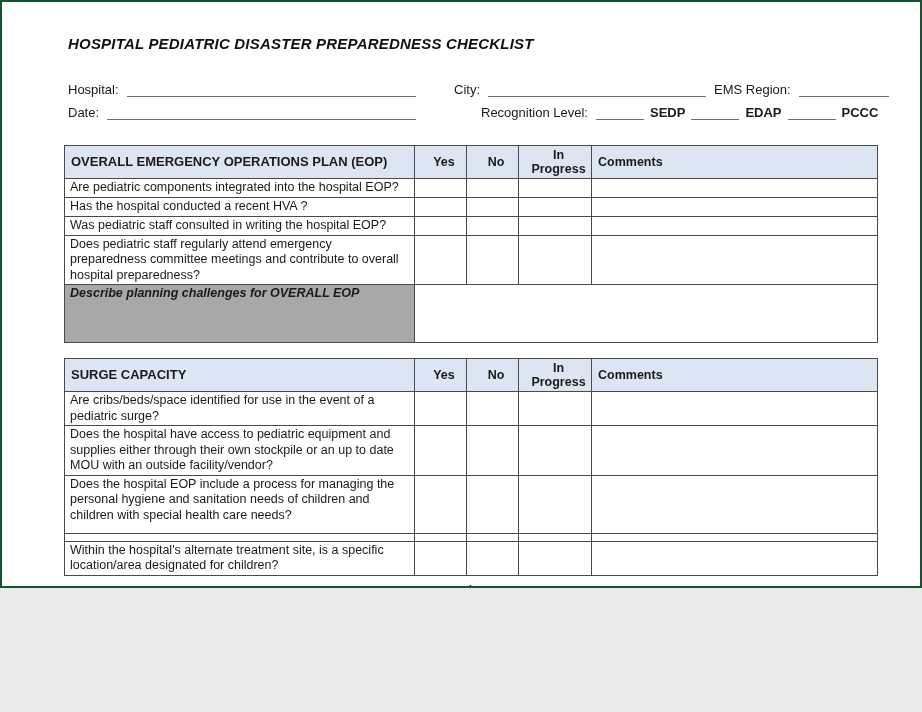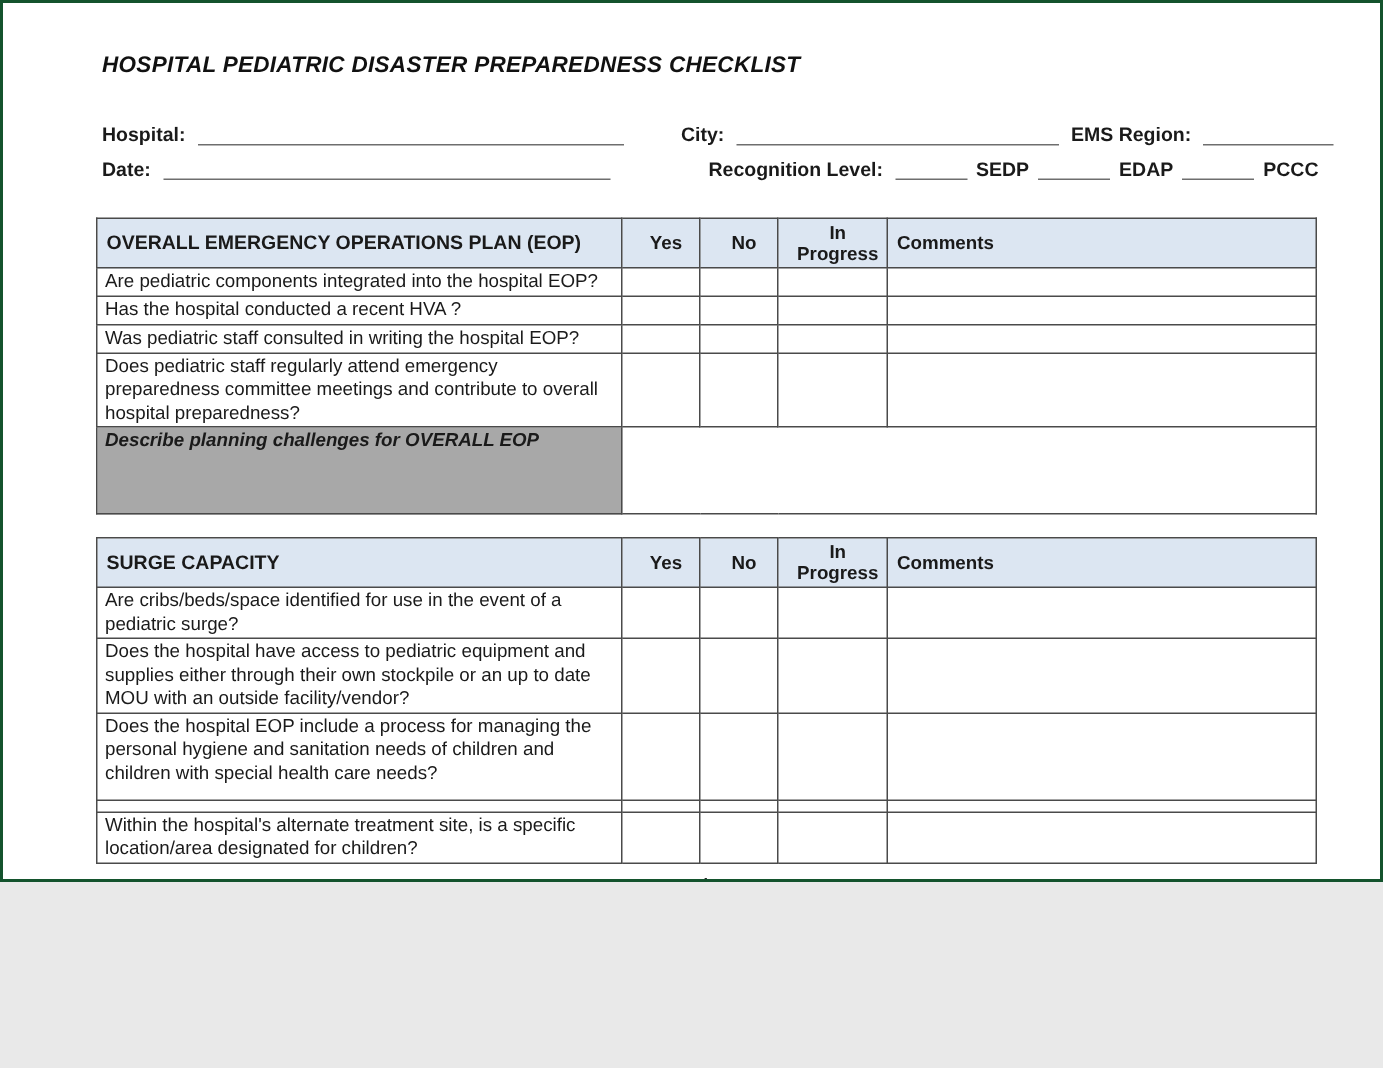--- a/index.html
+++ b/index.html
@@ -18,21 +18,21 @@
     margin:33px 0 0 66px;
     font-size:15px;
     font-weight:bold;
     font-style:italic;
     letter-spacing:.2px;
     color:#111;
   }
   
   .hdr{margin:24px 0 0 66px;width:821px;font-size:13px;}
   .hdr-row{display:flex;align-items:flex-end;height:21px;margin-bottom:2px;}
-  .lbl{font-weight:bold;white-space:nowrap;}
+  .lbl{font-weight:normal;white-space:nowrap;}
   .line{
     display:inline-block;
     border-bottom:1px solid #6e6e6e;
     height:15px;
     flex:1 1 auto;
     margin-left:8px;
   }
   .line.fixed{flex:0 0 auto;margin:0 6px;}
   .f-hospital,.f-date{display:flex;align-items:flex-end;width:348px;}
   .f-city{display:flex;align-items:flex-end;width:252px;margin-left:38px;}

